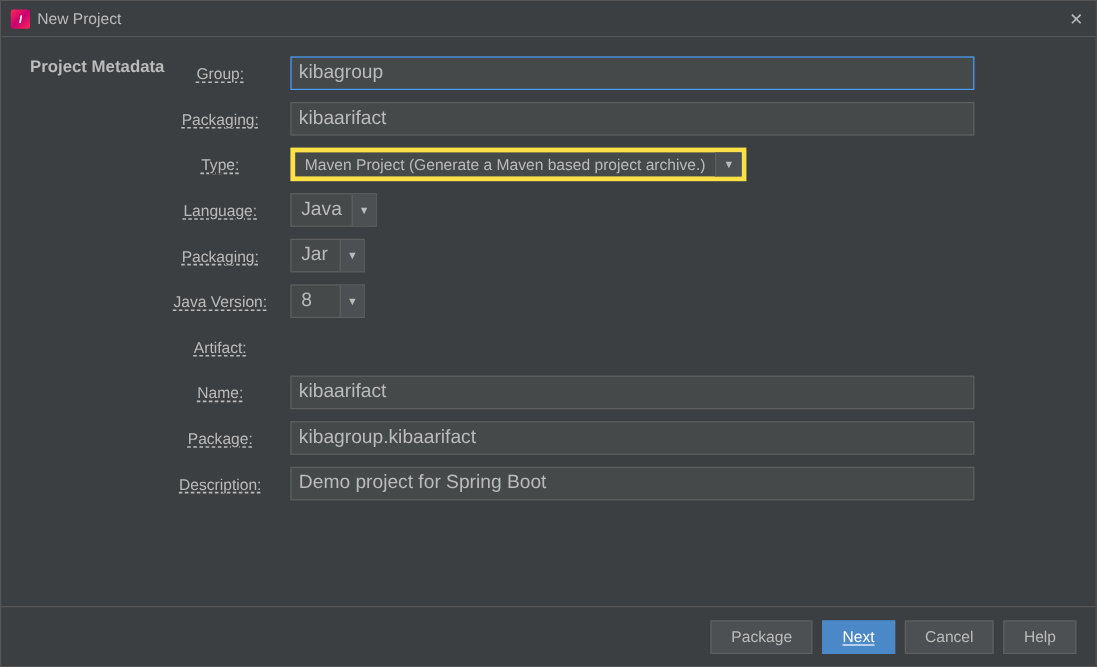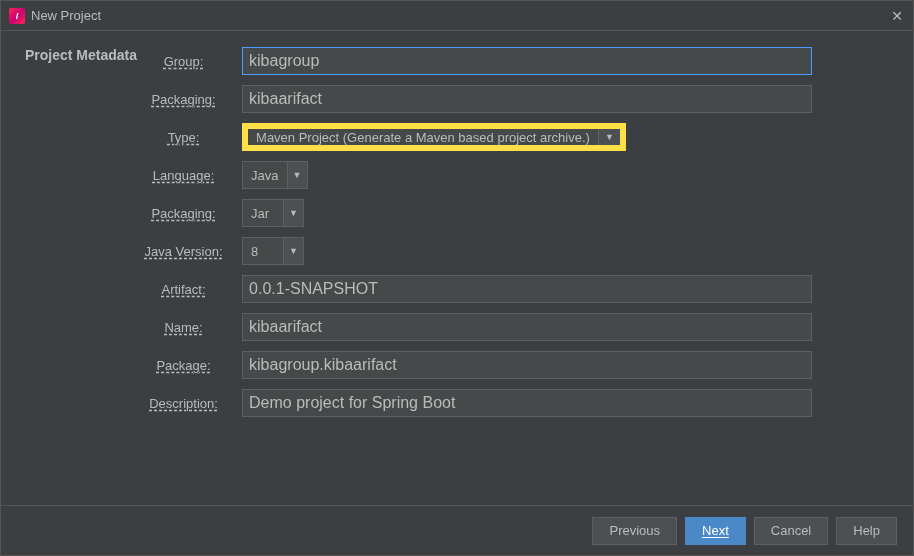--- a/index.html
+++ b/index.html
@@ -119,21 +119,21 @@
     }
 
     .form-input.active-input {
       border-color: #4a9eff;
       background: #45494a;
     }
 
     .type-select-wrapper {
       display: flex;
       align-items: center;
-      border: 6px solid #fde047;
+      border: 4px solid #fde047;
       background: #45494a;
       height: 28px;
       max-width: 400px;
     }
 
     .type-select-text {
       flex: 1;
       padding: 3px 8px;
       color: #bbbbbb;
       font-size: 13px;
@@ -157,21 +157,21 @@
       display: flex;
       align-items: center;
       border: 1px solid #5e6060;
       background: #45494a;
       height: 28px;
     }
 
     .small-select-text {
       padding: 3px 8px;
       color: #bbbbbb;
-      font-size: 13px;
+      font-size: 16px;
       min-width: 40px;
     }
 
     .small-select-btn {
       width: 20px;
       height: 100%;
       background: #4c5052;
       border-left: 1px solid #5e6060;
       display: flex;
       align-items: center;
@@ -299,21 +299,20 @@
         <div class="small-select-wrapper">
           <span class="small-select-text">8</span>
           <div class="small-select-btn">
             <span class="chevron">▼</span>
           </div>
         </div>
       </div>
 
       <div class="form-row">
         <label class="form-label underline">Artifact:</label>
-        <input class="form-input" type="text" value="0.0.1-SNAPSHOT" style="">
       </div>
 
       <div class="form-row">
         <label class="form-label underline">Name:</label>
         <input class="form-input" type="text" value="kibaarifact" style="">
       </div>
 
       <div class="form-row">
         <label class="form-label underline">Package:</label>
         <input class="form-input" type="text" value="kibagroup.kibaarifact" style="">
@@ -321,20 +320,20 @@
 
       <div class="form-row">
         <label class="form-label underline">Description:</label>
         <input class="form-input" type="text" value="Demo project for Spring Boot" style="">
       </div>
 
     </div>
   </div>
 
   <div class="footer">
-    <button class="btn">Previous</button>
+    <button class="btn">Package</button>
     <button class="btn btn-primary">
       <span class="btn-label-underline">Next</span>
     </button>
     <button class="btn">Cancel</button>
     <button class="btn">Help</button>
   </div>
 </div>
 
 </body></html>

